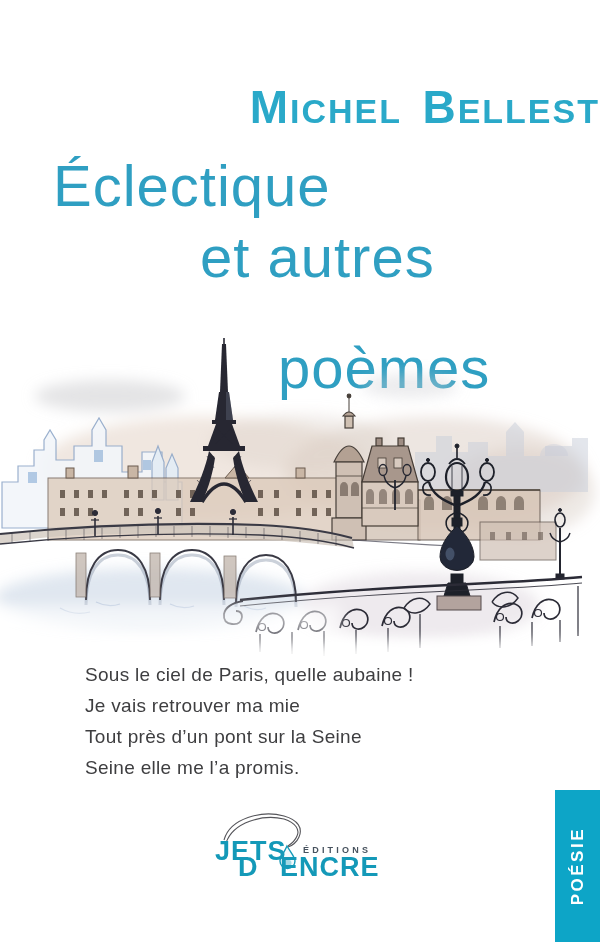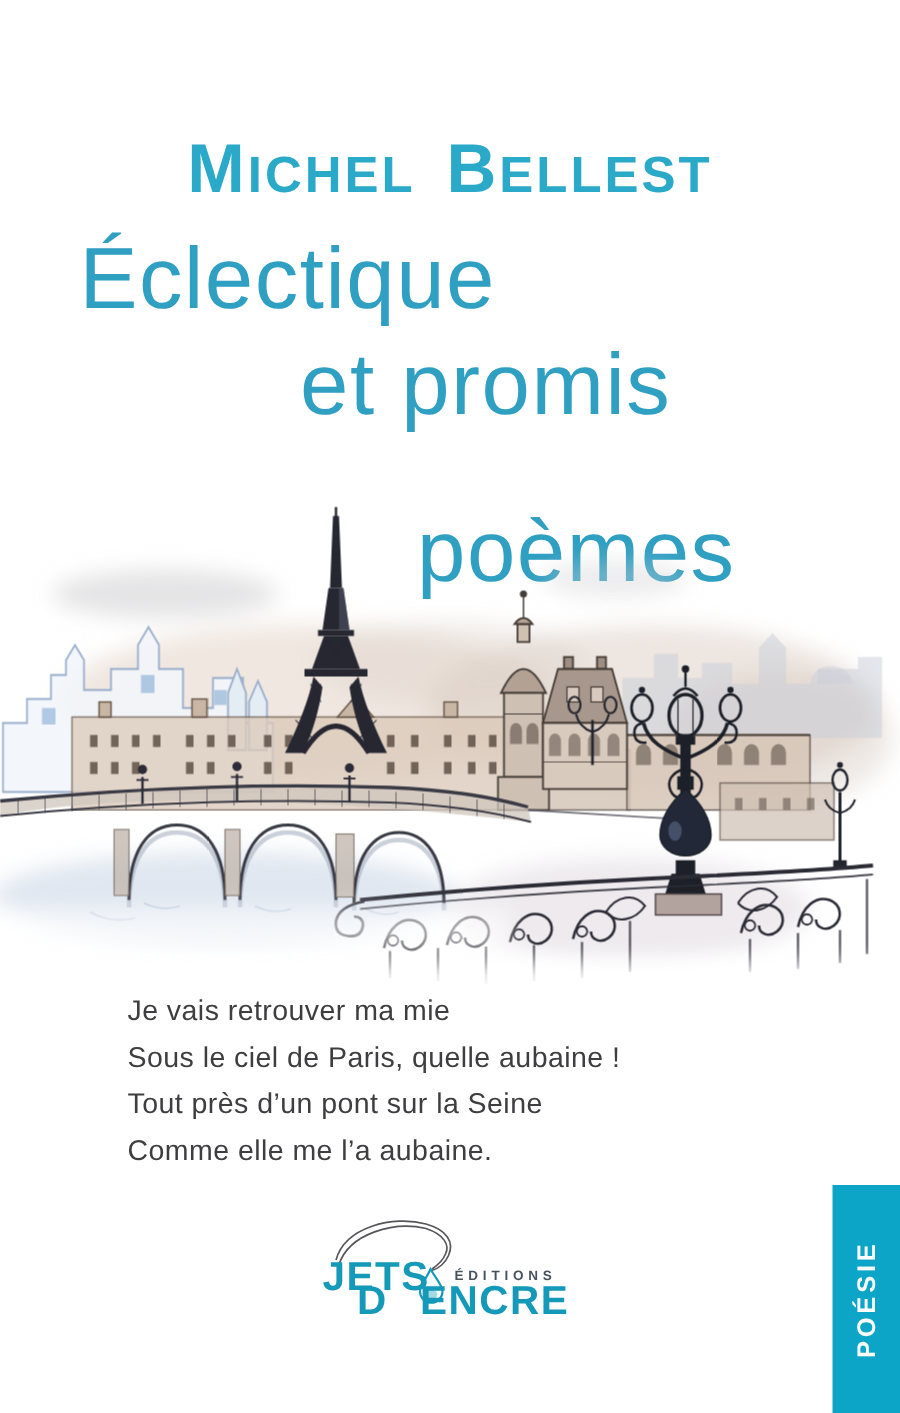--- a/index.html
+++ b/index.html
@@ -4,22 +4,22 @@
 <style>
   html,body { margin:0; padding:0; background:#888; }
   .cover {
     position:relative; width:600px; height:942px; margin:0 auto;
     background:#ffffff; overflow:hidden;
     font-family:"Liberation Sans", sans-serif;
   }
   
   .author {
     position:absolute; top:84px; left:0; width:600px;
-    text-align:center; font-weight:bold;
-    color:var(--author-teal,#2aa9c9); letter-spacing:2px; line-height:57px;
+    text-align:right; font-weight:bold;
+    color:var(--author-teal,#2aa9c9); letter-spacing:2px; line-height:46px;
     white-space:nowrap;
   }
   .author .cap { font-size:46px; }
   .author .small { font-size:34px; }
   .author .word2 { margin-left:14px; }
   
   .title {
     position:absolute; top:150px; left:0; width:600px;
     color:var(--title-teal,#2f9fc2); font-weight:300;
   }
@@ -54,21 +54,21 @@
 
 <div class="cover">
 
   <div class="author">
     <span class="word1"><span class="cap">M</span><span class="small">ICHEL</span></span>
     <span class="word2"><span class="cap">B</span><span class="small">ELLEST</span></span>
   </div>
 
   <div class="title">
     <div class="t1">Éclectique</div>
-    <div class="t2">et promis</div>
+    <div class="t2">et autres</div>
     <div class="t3">poèmes</div>
   </div>
 
   <svg class="illustration" viewBox="0 0 600 330" xmlns="http://www.w3.org/2000/svg">
     <defs>
       <filter id="wb" x="-60%" y="-60%" width="220%" height="220%">
           <feGaussianBlur stdDeviation="7"></feGaussianBlur>
         </filter>
       <filter id="wb3" x="-60%" y="-60%" width="220%" height="220%">
           <feGaussianBlur stdDeviation="3"></feGaussianBlur>
@@ -348,24 +348,24 @@
             <line x1="578" y1="236" x2="578" y2="286"></line>
         </g>
       </g>
 
       <rect x="-10" y="255" width="350" height="28" fill="#ffffff" opacity="0.6" filter="url(#wb)"></rect>
       <rect x="-10" y="292" width="620" height="36" fill="#ffffff" opacity="0.95" filter="url(#wb)"></rect>
     </g>
   </svg>
 
   <div class="quote">
+    <div>Sous le ciel de Paris, quelle aubaine !</div>
     <div>Je vais retrouver ma mie</div>
-    <div>Sous le ciel de Paris, quelle aubaine !</div>
     <div>Tout près d’un pont sur la Seine</div>
-    <div>Comme elle me l’a aubaine.</div>
+    <div>Seine elle me l’a promis.</div>
   </div>
 
   <svg class="logo" viewBox="0 0 200 72" xmlns="http://www.w3.org/2000/svg">
     <g stroke="#55555a" stroke-width="1.1" fill="none">
       <path d="M24,34 C30,12 62,4 84,10 C98,14 103,22 99,31 C97,36 92,40 88,41"></path>
       <path d="M26,37 C33,16 63,8 84,13 C96,17 100,24 97,30 C95,35 91,38 88,40"></path>
     </g>
     <path d="M87,40 C84,47 80,51 80,55 a7.5,7.5 0 0 0 15,0 C95,51 91,47 87,40 Z" style="fill:#f2fafc; stroke:var(--logo-teal,#1499b8); stroke-width:1.4"></path>
     <ellipse cx="87.5" cy="57" rx="4" ry="3.2" style="fill:var(--logo-teal,#1499b8)" opacity="0.35"></ellipse>
     <text x="15" y="54" font-size="27" font-weight="bold" letter-spacing="1" style="fill:var(--logo-teal,#1499b8)">JETS</text>

